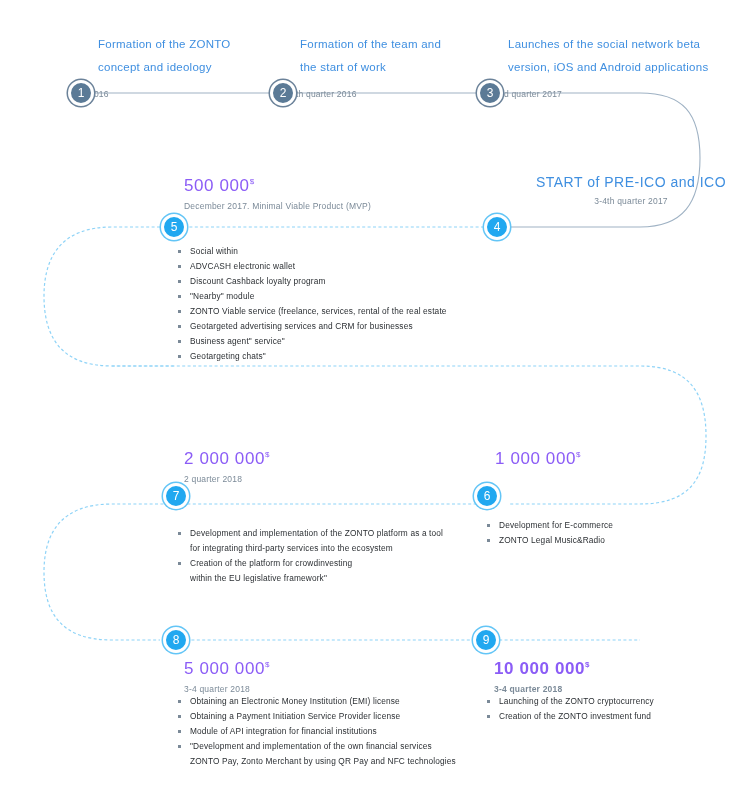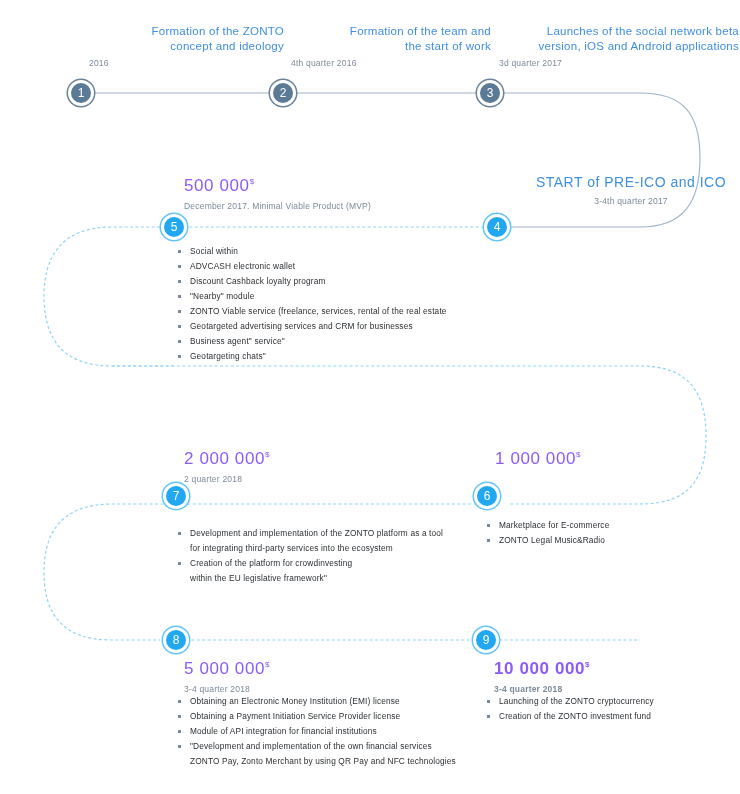--- a/index.html
+++ b/index.html
@@ -56,25 +56,24 @@
   }
 
   
   .block {
     position: absolute;
     z-index: 5;
   }
   .head-title {
     color: #3f8fe0;
     font-size: 11.5px;
-    line-height: 15px;
+    line-height: 23px;
     letter-spacing: 0.25px;
     white-space: pre-line;
-    margin: 0;
-    text-align: right;
+    margin: 9px;
   }
   .head-sub {
     color: #7b8a98;
     font-size: 8.5px;
     line-height: 12px;
     letter-spacing: 0.2px;
     margin: 3px 0 0 0;
   }
   .amount {
     color: #8b5cf6;
@@ -222,21 +221,21 @@
     <li>ZONTO Viable service (freelance, services, rental of the real estate</li>
     <li>Geotargeted advertising services and CRM for businesses</li>
     <li>Business agent" service"</li>
     <li>Geotargeting chats"</li>
   </ul>
 
   <div class="block" style="left:495px; top:445px; width:220px;">
     <p class="amount"><span>1 000 000</span><span class="cur">$</span></p>
   </div>
   <ul class="bullets" style="position:absolute; left:485px; top:518px; width:240px; z-index:5;">
-    <li>Marketplace for E-commerce</li>
+    <li>Development for E-commerce</li>
     <li>ZONTO Legal Music&amp;Radio</li>
   </ul>
 
   <div class="block" style="left:184px; top:445px; width:240px;">
     <p class="amount"><span>2 000 000</span><span class="cur">$</span></p>
     <p class="amount-sub">2 quarter 2018</p>
   </div>
   <ul class="bullets" style="position:absolute; left:176px; top:518px; width:300px; z-index:5;margin-top:8px;">
     <li>Development and implementation of the ZONTO platform as a tool
 for integrating third-party services into the ecosystem</li>

